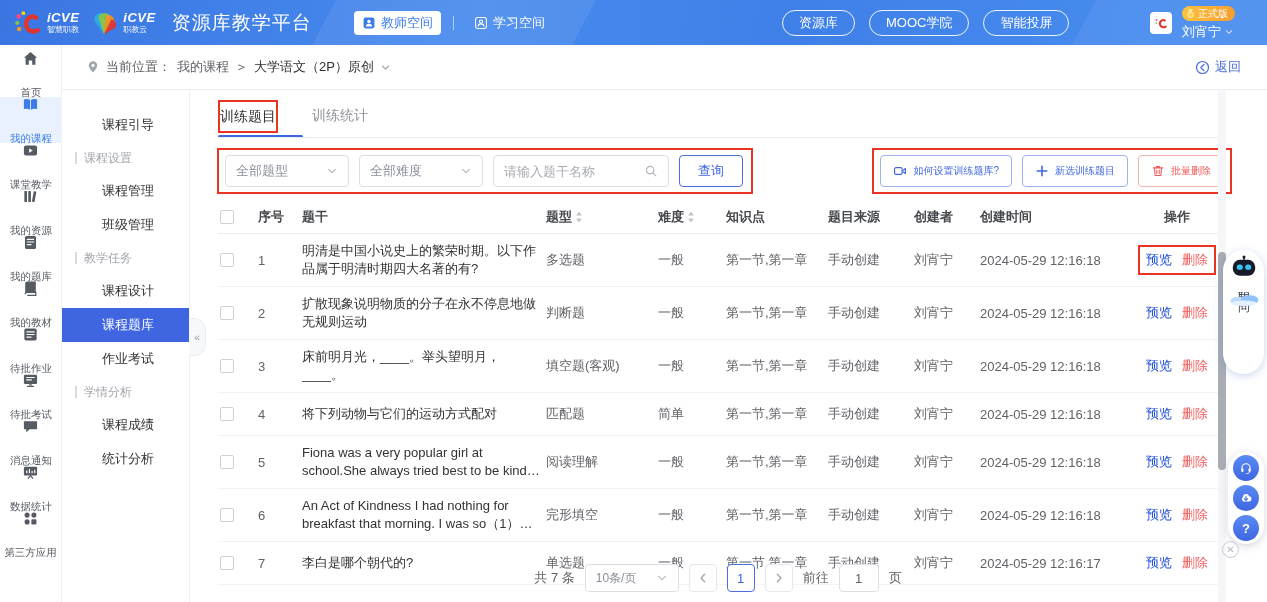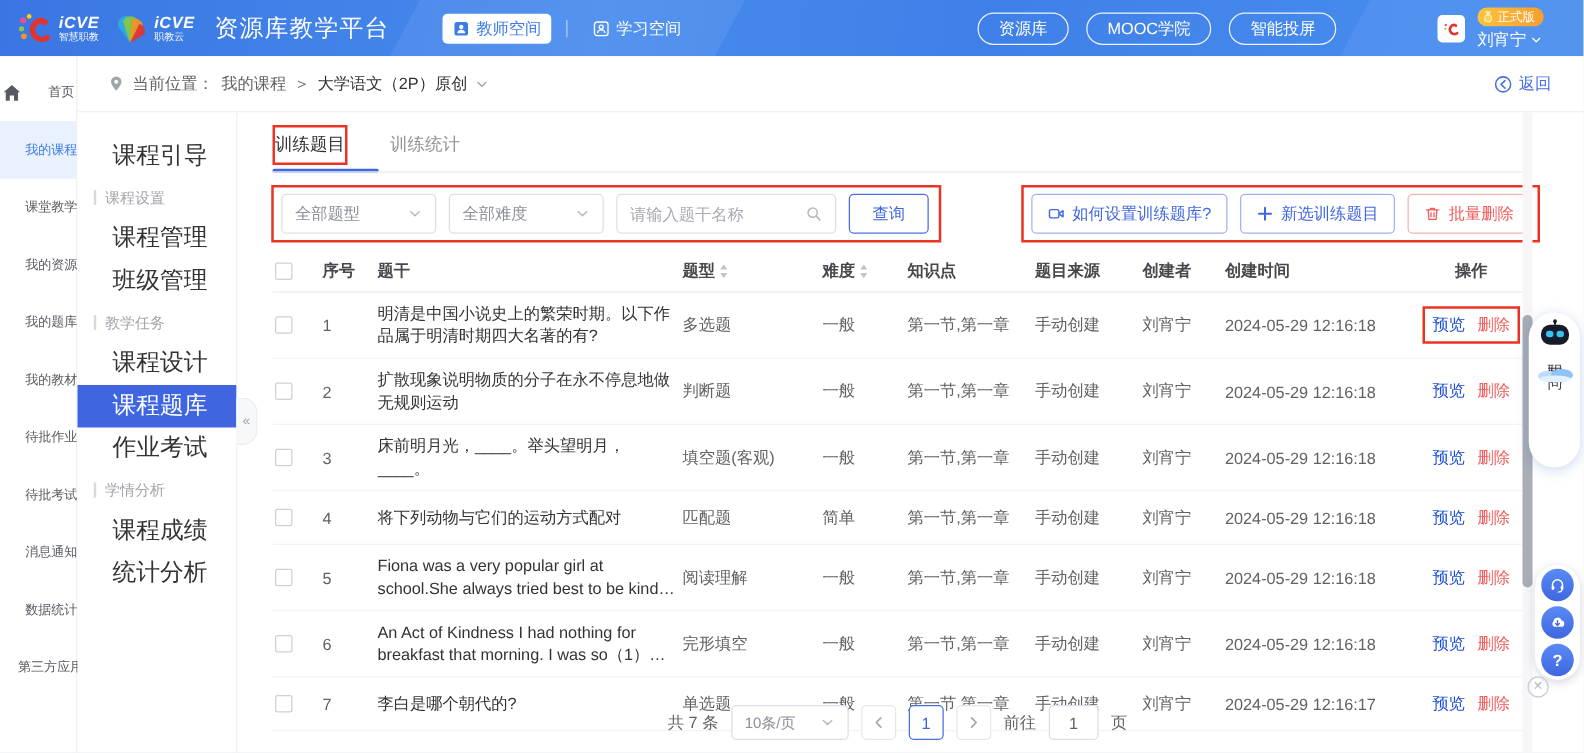--- a/index.html
+++ b/index.html
@@ -40,30 +40,30 @@
   
   .crumbbar { position:absolute; left:62px; top:45px; width:1205px; height:45px; background:#fff;
     border-bottom:1px solid #ebedf2; display:flex; align-items:center; padding:0 26px 0 24px; }
   .crumb-txt { font-size:13px; color:#606266; display:flex; align-items:center; gap:6px; }
   .crumb-course { color:#303133; }
   .back-link { margin-left:auto; display:flex; align-items:center; gap:5px; color:#4a6ee0; font-size:13px; cursor:pointer; }
 
   
   .iconbar { position:absolute; left:0; top:45px; width:62px; height:557px; background:#fff;
     border-right:1px solid #eef0f4; padding-top:6px; display:flex; flex-direction:column; }
-  .side-item { height:46px; display:flex; flex-direction:row; align-items:center; justify-content:center;
+  .side-item { height:46px; display:flex; flex-direction:column; align-items:center; justify-content:center;
     gap:20px; cursor:pointer; color:#565b63; }
   .side-item .icon { width:17px; height:17px; }
   .side-item .lbl { font-size:11px; line-height:1; transform:scale(.95); white-space:nowrap; }
   .side-item.selected { background:#e8f1fd; color:#3c7ce8; }
 
   
   .submenu { position:absolute; left:62px; top:90px; width:128px; height:512px; background:#fff;
     border-right:1px solid #eef0f4; padding-top:18px; }
-  .menu-item { height:34px; line-height:34px; padding-left:28px; font-size:19px; color:#333; cursor:pointer; white-space:nowrap; }
+  .menu-item { height:34px; line-height:34px; padding-left:40px; font-size:13px; color:#333; cursor:pointer; white-space:nowrap; }
   .menu-item.selected { background:#3f66e0; color:#fff; }
   .menu-section { height:32px; display:flex; align-items:center; gap:7px; padding-left:13px;
     font-size:12px; color:#a2a5ab; white-space:nowrap; }
   .menu-section::before { content:''; width:2px; height:12px; background:#d7dade; }
   .collapse-handle { position:absolute; left:189px; top:318px; width:17px; height:38px; background:#f7f8fa;
     border:1px solid #ebedf2; border-left:none; border-radius:0 12px 12px 0; display:flex; align-items:center;
     justify-content:center; color:#9aa0a8; font-size:11px; cursor:pointer; z-index:3; }
 
   
   .main { position:absolute; left:190px; top:90px; width:1077px; height:512px; background:#fff; }
@@ -87,21 +87,21 @@
     display:flex; align-items:center; padding:0 10px; }
   .search-box input { flex:1; border:none; outline:none; font-size:13px; color:#606266; min-width:0;
     font-family:"Liberation Sans","DejaVu Sans",sans-serif; }
   .search-box input::placeholder { color:#a8abb2; }
   .search-ic { width:14px; height:14px; color:#b4b8bf; }
   .btn-query { width:64px; height:32px; border:1px solid #4a6ee0; border-radius:4px; background:#fff;
     color:#3f66e0; font-size:13px; cursor:pointer; }
 
   .actions-annot { position:absolute; right:35px; top:58px; display:flex; align-items:center; gap:10px; padding:5px 6px; }
   .btn-o { height:32px; display:flex; align-items:center; gap:6px; padding:0 12px; border-radius:4px;
-    background:#fff; font-size:13px; cursor:pointer; white-space:nowrap; }
+    background:#fff; font-size:10px; cursor:pointer; white-space:nowrap; }
   .btn-o .icon { width:14px; height:14px; }
   .btn-blue { border:1px solid #9fb4ef; color:#3f66e0; }
   .btn-red { border:1px solid #f3b3af; color:#f35b5b; }
 
   .tr { display:grid; grid-template-columns:34px 38px 238px 106px 62px 96px 80px 60px 150px 1fr;
     column-gap:6px; align-items:center; }
   .thead { position:absolute; left:28px; top:110px; width:1000px; height:34px; border-bottom:1px solid #e9ebf0;
     font-size:13px; font-weight:bold; color:#45484d; }
   .th { display:flex; align-items:center; gap:3px; }
   .sort-ic { width:8px; height:12px; }

